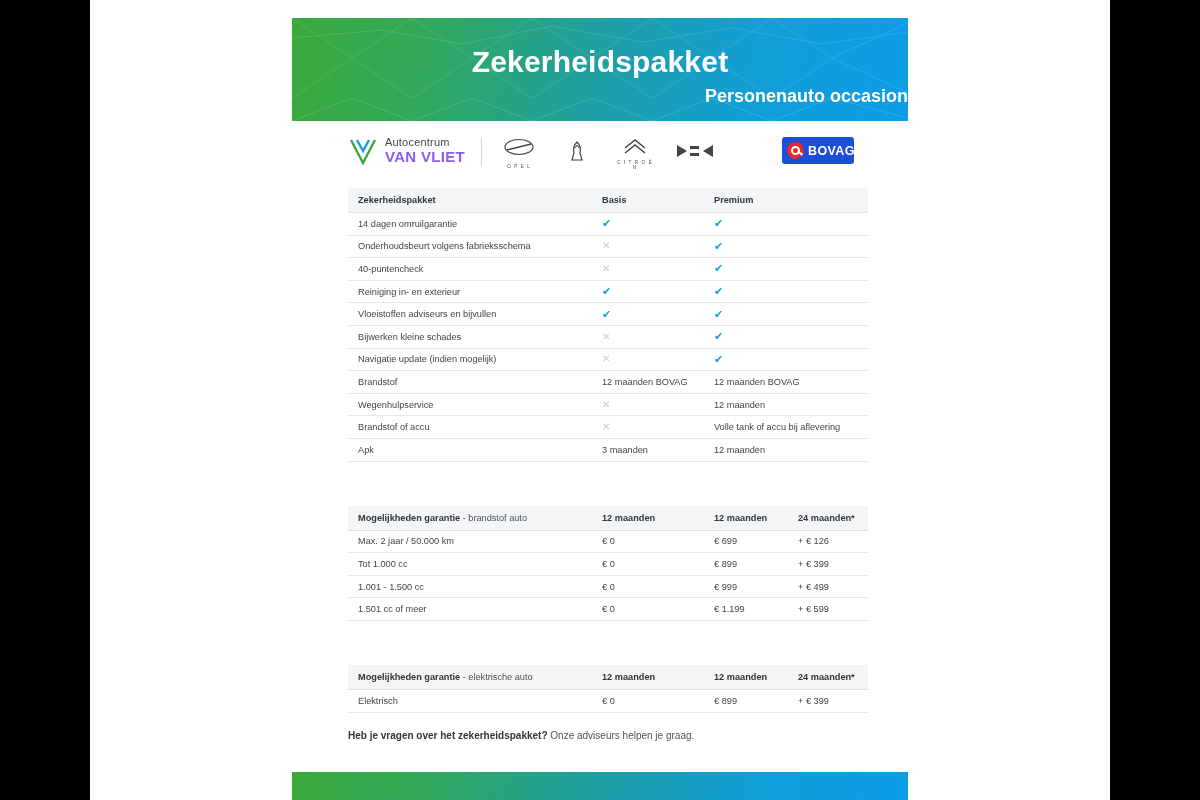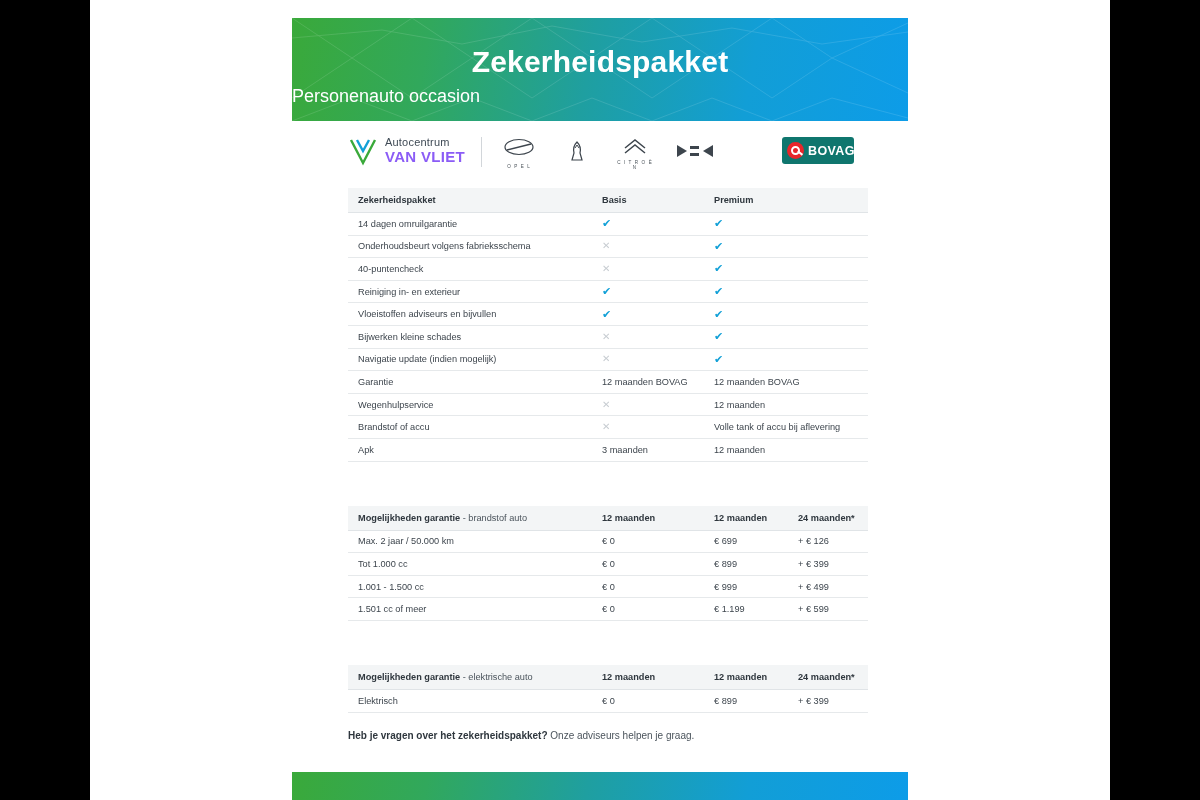--- a/index.html
+++ b/index.html
@@ -38,24 +38,24 @@
     position: relative;
     text-align: center;
     color: #ffffff;
     font-size: 30px;
     font-weight: bold;
     letter-spacing: 0.2px;
     margin-top: 27px;
   }
   .banner-sub {
     position: relative;
-    text-align: left;
+    text-align: right;
     color: #ffffff;
     font-size: 18px;
-    font-weight: normal;
+    font-weight: bold;
     margin-top: 7px;
   }
   
   .footer-strip {
     position: absolute;
     left: 202px;
     top: 772px;
     width: 616px;
     height: 28px;
     background: linear-gradient(100deg, #3aa93a 0%, #31a85c 22%, #1f9fa0 48%, #129ed6 74%, #0d9ce8 100%);
@@ -120,21 +120,21 @@
     letter-spacing: 1.1px;
     margin-top: 2px;
     color: #4a5259;
   }
   .bovag {
     position: absolute;
     left: 434px;
     top: 1px;
     width: 72px;
     height: 27px;
-    background: #0f766e;
+    background: #1d4ed8;
     border-radius: 3px;
     display: flex;
     align-items: center;
     gap: 4px;
     padding: 4px 5px;
     box-sizing: border-box;
   }
   .bovag .badge {
     width: 17px;
     height: 17px;
@@ -357,21 +357,21 @@
             <td>Bijwerken kleine schades</td>
             <td><span class="cross">✕</span></td>
             <td><span class="check">✔</span></td>
           </tr>
           <tr>
             <td>Navigatie update (indien mogelijk)</td>
             <td><span class="cross">✕</span></td>
             <td><span class="check">✔</span></td>
           </tr>
           <tr>
-            <td>Garantie</td>
+            <td>Brandstof</td>
             <td>12 maanden BOVAG</td>
             <td>12 maanden BOVAG</td>
           </tr>
           <tr>
             <td>Wegenhulpservice</td>
             <td><span class="cross">✕</span></td>
             <td>12 maanden</td>
           </tr>
           <tr>
             <td>Brandstof of accu</td>

